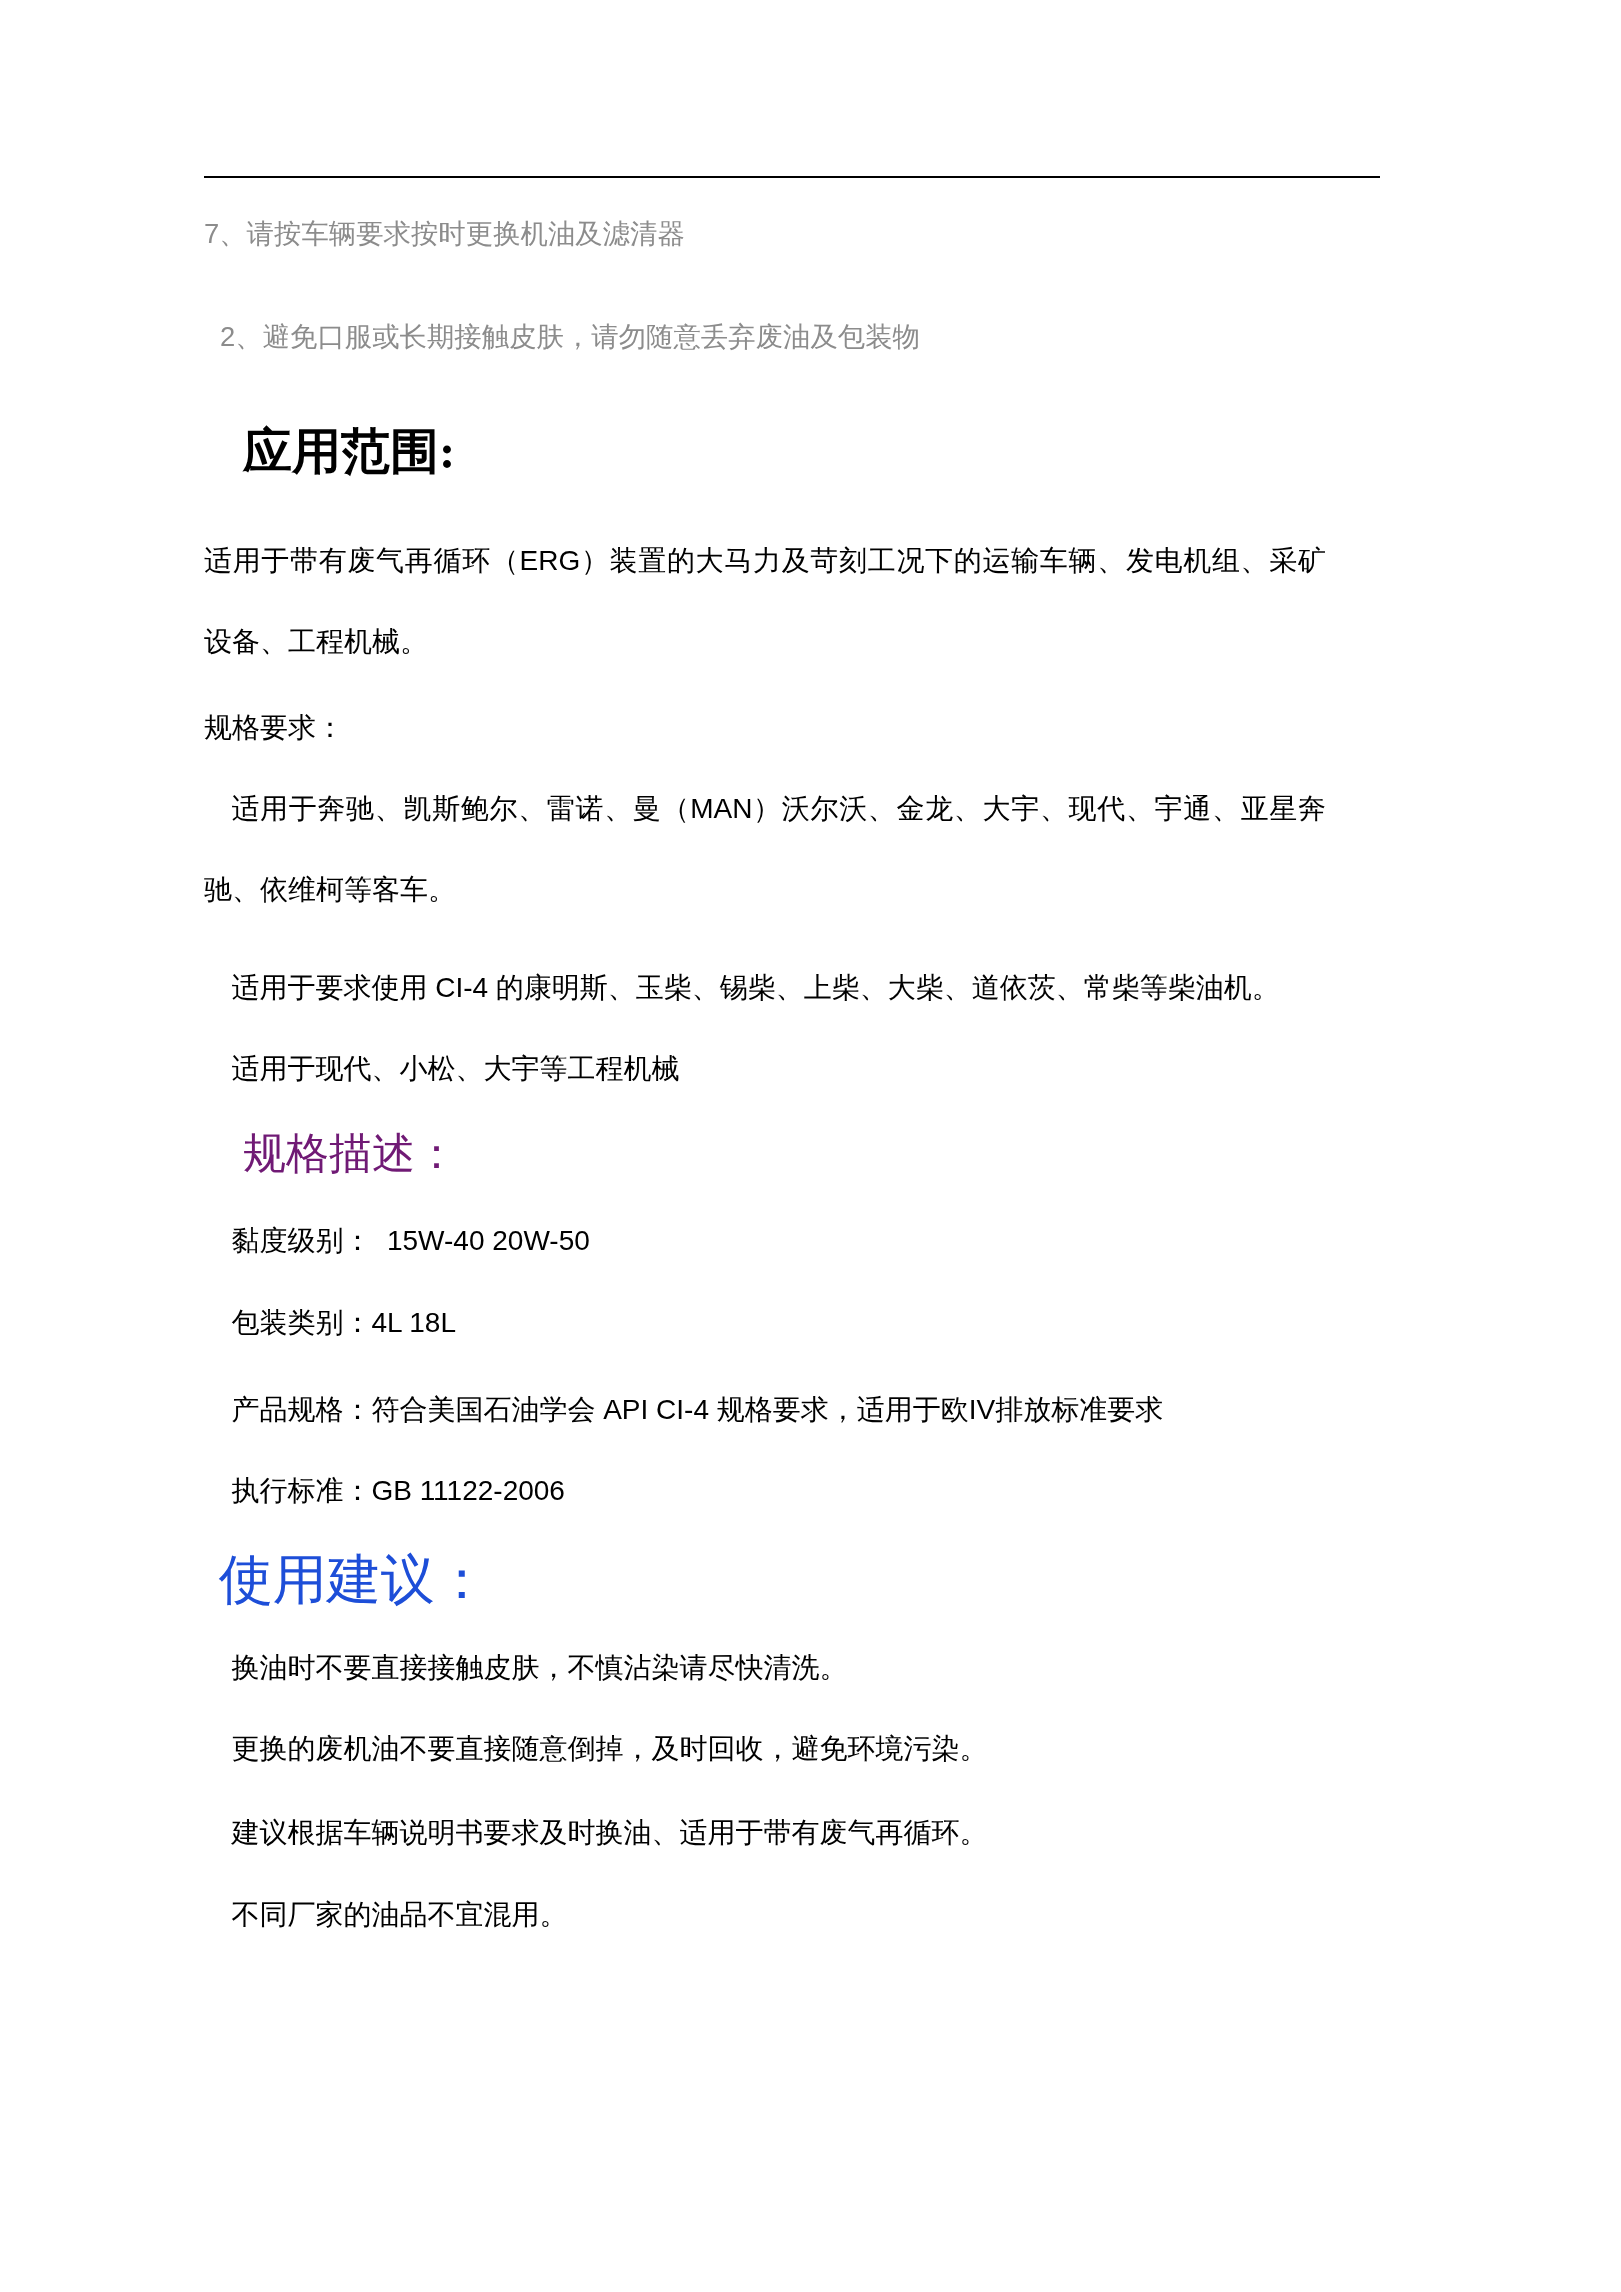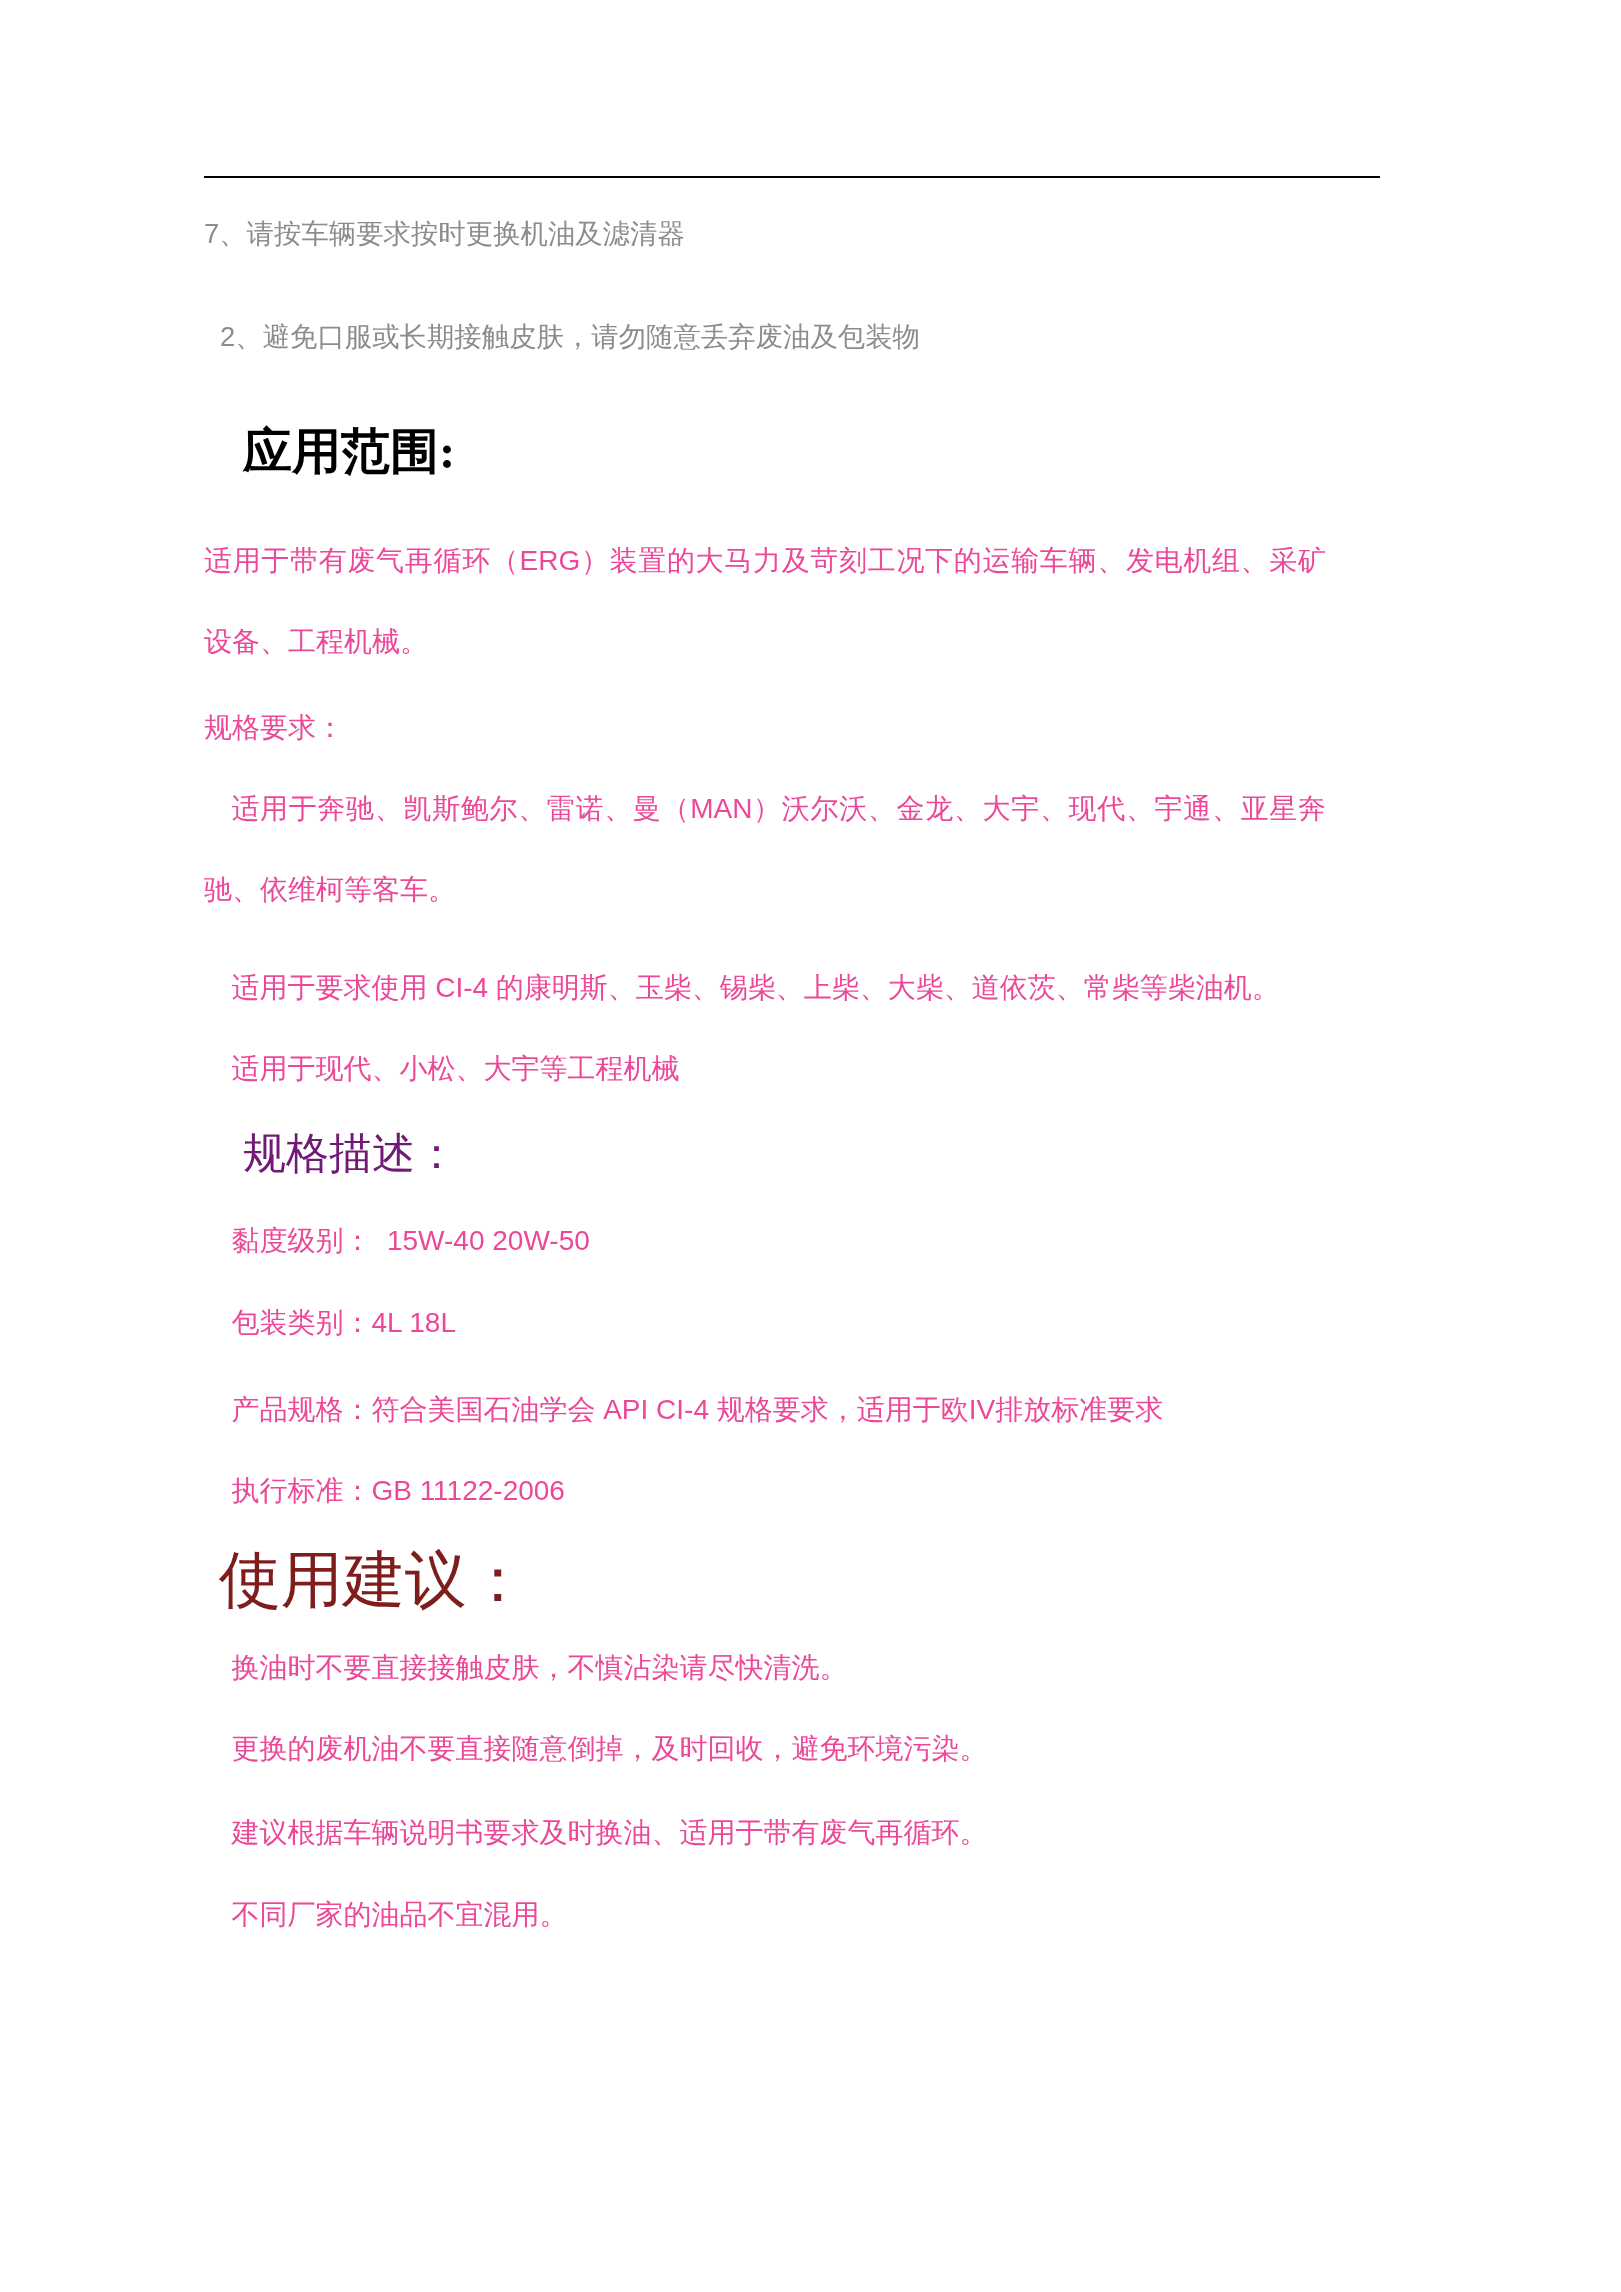--- a/index.html
+++ b/index.html
@@ -37,44 +37,44 @@
     font-family: "Liberation Serif", serif;
     font-weight: 700;
     font-size: 49px;
     line-height: 71px;
     color: #000000;
     margin: 41px 0 0 39px;
   }
   .body-text {
     font-size: 28px;
     line-height: 81px;
-    color: #ec4899;
+    color: #000000;
     width: 1122px;
     margin: 0;
     white-space: pre-wrap;
     text-align: justify;
   }
   .single { text-align: left; }
   .indent { text-indent: 27.4px; }
   .mt-intro   { margin-top: 33px; }
   .mt-label   { margin-top: 4.9px; }
   .mt-p3      { margin-top: 16.7px; }
   .h2 {
     font-size: 43px;
     line-height: 65px;
     font-weight: 400;
     color: #701a75;
     margin: 12.7px 0 0 39px;
     white-space: pre-wrap;
   }
   .h3 {
-    font-size: 62px;
+    font-size: 54px;
     line-height: 71px;
     font-weight: 400;
-    color: #7f1d1d;
+    color: #1d4ed8;
     margin: 12.7px 0 0 14.7px;
     white-space: pre-wrap;
   }
   .mt-spec1 { margin-top: 13.7px; }
   .mt-spec2 { margin-top: 1px; }
   .mt-spec3 { margin-top: 5.9px; }
   .mt-spec4 { margin-top: 0; }
   .mt-sug1 { margin-top: 12.7px; }
   .mt-sug2 { margin-top: 0; }
   .mt-sug3 { margin-top: 2.9px; }

